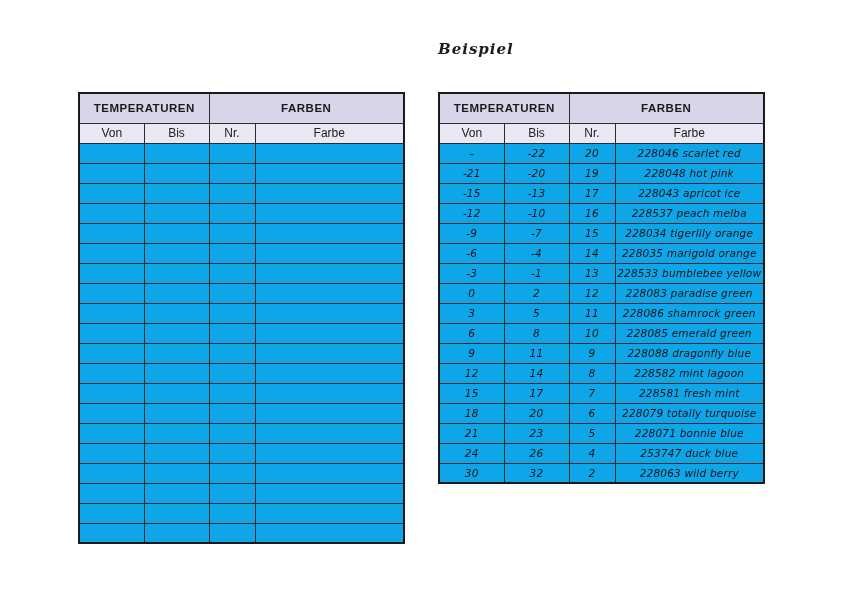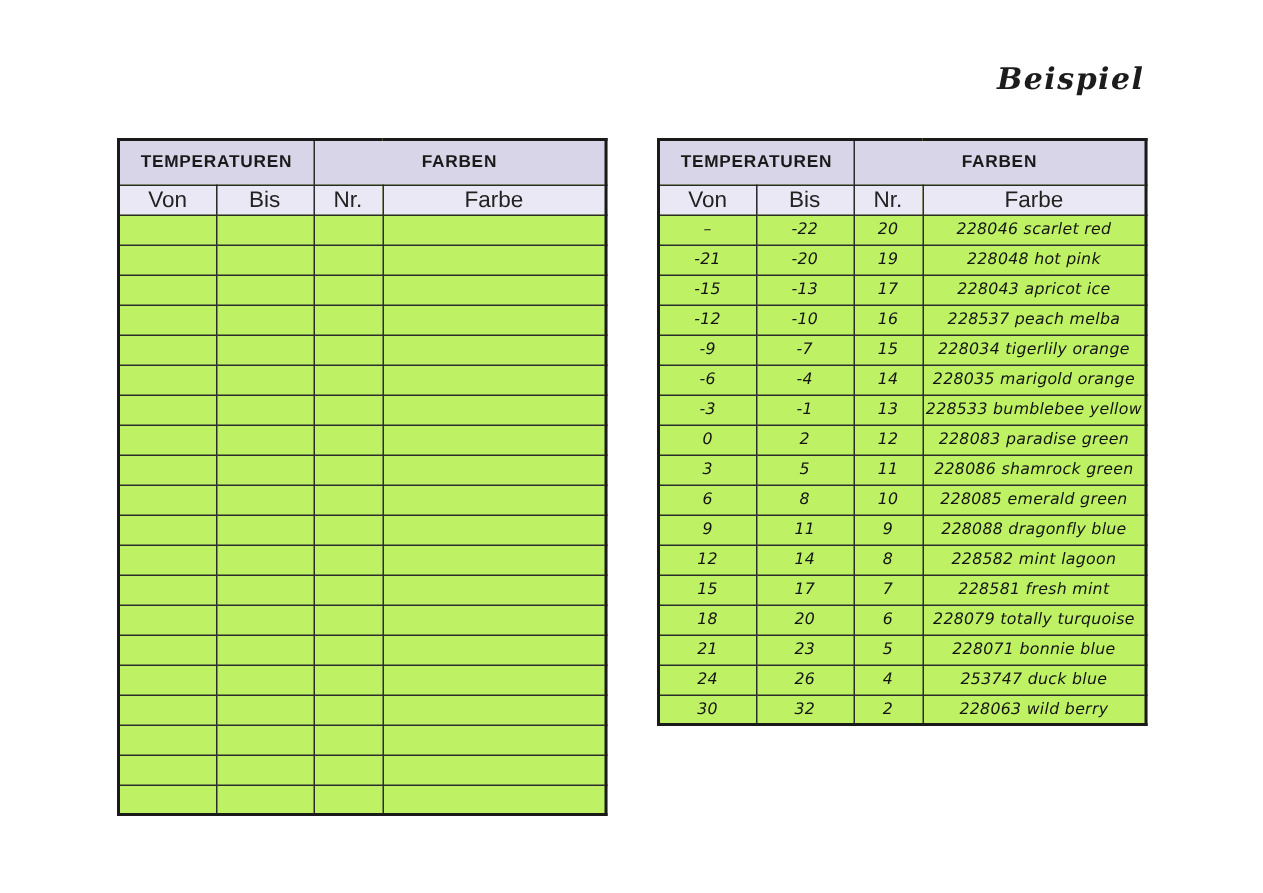--- a/index.html
+++ b/index.html
@@ -10,34 +10,34 @@
   }
   .sheet {
     position: relative;
     width: 842px; height: 595px;
     background: #ffffff;
     overflow: hidden;
   }
   .title {
     position: absolute;
     left: 438px; top: 40px; width: 325px;
-    text-align: right;
+    text-align: left;
     font-family: "DejaVu Serif", serif;
     font-style: italic;
     font-weight: bold;
-    font-size: 20px;
+    font-size: 15px;
     letter-spacing: 1px;
     color: #1c1c1c;
   }
   table.chart {
     position: absolute;
     top: 92px;
     border-collapse: collapse;
     table-layout: fixed;
-    background: #bef264;
+    background: #0ea5e9;
     border: 2px solid #1a1a1a;
   }
   table.blank   { left: 78px;  }
   table.example { left: 438px; }
   col.c-von, col.c-bis { width: 65px; }
   col.c-nr    { width: 46px; }
   col.c-farbe { width: 149px; }
   th, td {
     border: 1px solid var(--border-col, #2c2c2c);
     text-align: center;
@@ -49,21 +49,21 @@
     height: 30px;
     background: var(--header-bg, #d9d5e9);
     font-size: 11.5px;
     font-weight: bold;
     letter-spacing: 0.5px;
     color: #1a1a1a;
   }
   tr.sub-header th {
     height: 20px;
     background: var(--subheader-bg, #eae8f4);
-    font-size: 15px;
+    font-size: 12px;
     font-weight: normal;
     color: #222222;
   }
   tr.data-row td {
     height: 20px;
     font-family: "DejaVu Sans", sans-serif;
     font-style: italic;
     font-size: 10.5px;
     letter-spacing: 0.2px;
     color: #141414;

